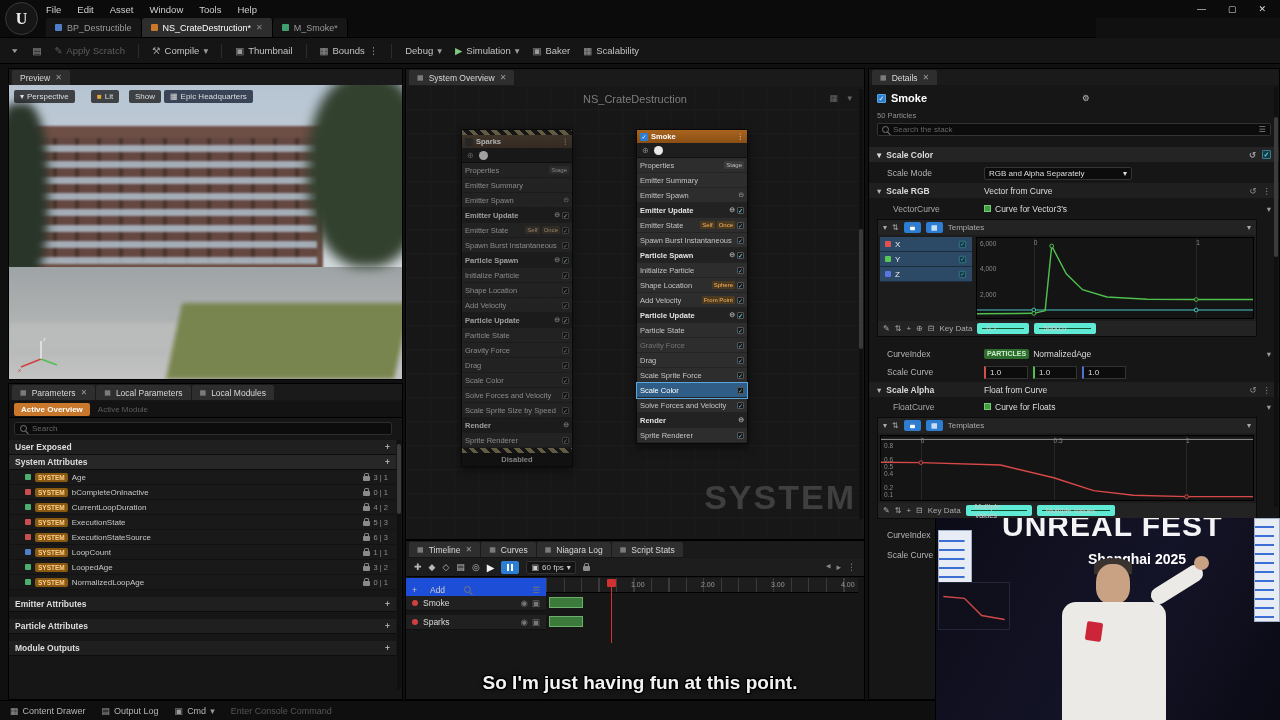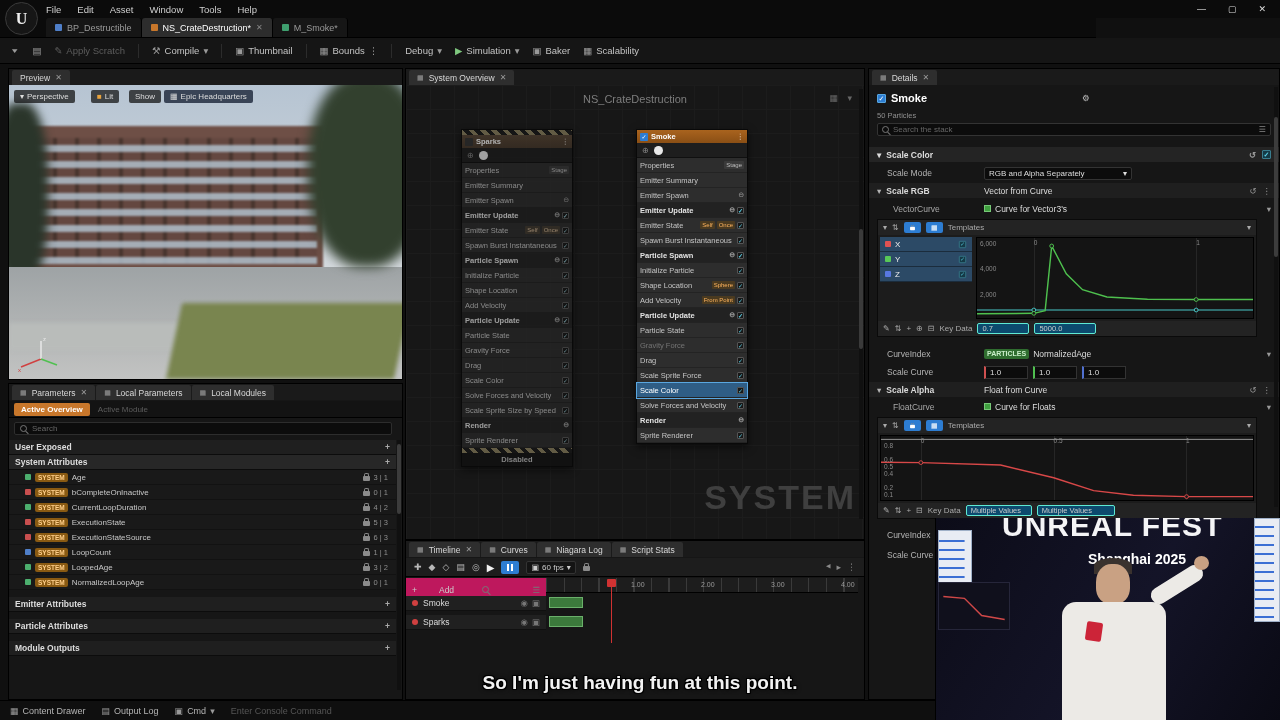--- a/index.html
+++ b/index.html
@@ -123,21 +123,21 @@
   .hazard{height:5px;background:repeating-linear-gradient(45deg,#9a842e 0 4px,#191919 4px 8px)}
   .disabled-bar{height:13px;background:#141414;color:#bdbdbd;display:flex;align-items:center;justify-content:center;font-weight:bold}
   .ov-scroll{position:absolute;right:1px;top:20px;width:4px;height:430px;background:#101010}
   .ov-scroll i{position:absolute;left:0;top:140px;width:4px;height:120px;background:#3a3a3a;border-radius:2px}
 
   
   .tl-transport{position:absolute;left:0;top:17px;right:0;height:19px;background:#1d1d1d;border-bottom:1px solid #000;display:flex;align-items:center;gap:7px;padding:0 8px;color:#b8b8b8;font-size:9px}
   .pausebtn{width:18px;height:13px;background:#2d7dd2;border-radius:2px;display:flex;align-items:center;justify-content:center;gap:2px}
   .pausebtn i{width:2px;height:7px;background:#fff}
   .fpschip{display:flex;align-items:center;gap:3px;background:#141414;border:1px solid #333;border-radius:2px;padding:1px 4px;font-size:8px;color:#ccc}
-  .tl-addrow{position:absolute;left:0;top:37px;width:140px;height:24px;display:flex;align-items:center;gap:22px;padding:0 6px;background:#be185d;border-bottom:1px solid #000;color:#ccc;font-size:8.5px}
+  .tl-addrow{position:absolute;left:0;top:37px;width:140px;height:24px;display:flex;align-items:center;gap:13px;padding:0 6px;background:#1d4ed8;border-bottom:1px solid #000;color:#ccc;font-size:8.5px}
   .ruler{position:absolute;left:140px;top:37px;right:6px;height:15px;background:#1d1d1d;border-bottom:1px solid #000;
     background-image:repeating-linear-gradient(90deg,#3a3a3a 0 1px,transparent 1px 17.5px)}
   .ruler span{position:absolute;top:3px;font-size:7px;color:#9a9a9a}
   .track{position:absolute;left:0;height:16px;display:flex;align-items:center}
   .track .cell{width:140px;height:15px;background:#202020;border-bottom:1px solid #101010;display:flex;align-items:center;gap:5px;padding:0 6px;color:#ddd;font-size:8.5px}
   .rec{width:6px;height:6px;border-radius:50%;background:#d04040}
   .clip{position:absolute;top:2px;height:11px;background:#3c7a3c;border:1px solid #6ab06a}
   .playhead{position:absolute;width:1px;background:#d03232;z-index:4}
   .playcap{position:absolute;width:9px;height:8px;background:#d03232;border-radius:1px;z-index:4}
 
@@ -157,21 +157,21 @@
   .ce-channels{position:absolute;left:2px;top:17px;width:92px}
   .chan{height:15px;display:flex;align-items:center;gap:4px;padding:0 5px;background:#2c4a66;border-bottom:1px solid #1b2c3c;color:#eee;font-size:8px}
   .chan .dot{width:6px;height:6px;border-radius:1px}
   .chan .chk-teal{margin-left:auto;transform:scale(.8)}
   .ce-graph{position:absolute;background:#141414;border:1px solid #000;overflow:hidden}
   .ce-graph svg{position:absolute;inset:0;width:100%;height:100%}
   .ce-graph .yt{position:absolute;left:3px;font-size:6.5px;color:#8a8a8a}
   .ce-graph .xt{position:absolute;top:1px;font-size:6.5px;color:#8a8a8a}
   .gline{position:absolute;top:0;bottom:0;width:1px;background:#262626}
   .ce-footer{position:absolute;left:0;right:0;bottom:0;height:15px;background:#232323;display:flex;align-items:center;gap:5px;padding:0 5px;font-size:8px;color:#aaa}
-  .kd-field{background:#0c4a6e;border:1px solid #5eead4;border-radius:2px;height:11px;display:flex;align-items:center;padding:0 4px;color:#ccc;font-size:7.5px}
+  .kd-field{background:#14532d;border:5px solid #5eead4;border-radius:2px;height:11px;display:flex;align-items:center;padding:0 4px;color:#ccc;font-size:7.5px}
   .vec-field{width:44px;height:13px;background:#0c0c0c;border:1px solid #333;display:flex;align-items:center;padding:0 4px;color:#ddd;font-size:8px}
   .vec-field.vx{border-left:2px solid #d05050}
   .vec-field.vy{border-left:2px solid #50c050}
   .vec-field.vz{border-left:2px solid #5070d0}
   .d-scroll{position:absolute;right:1px;top:18px;width:4px;height:420px;background:#101010}
   .d-scroll i{position:absolute;left:0;top:30px;width:4px;height:140px;background:#3c3c3c;border-radius:2px}
 
   
   .statusbar{left:0;top:700px;width:1280px;height:20px;background:#0f0f0f;border-top:1px solid #000;display:flex;align-items:center;gap:16px;padding:0 10px;font-size:9px;color:#b4b4b4}
   .sb-console{color:#555}

